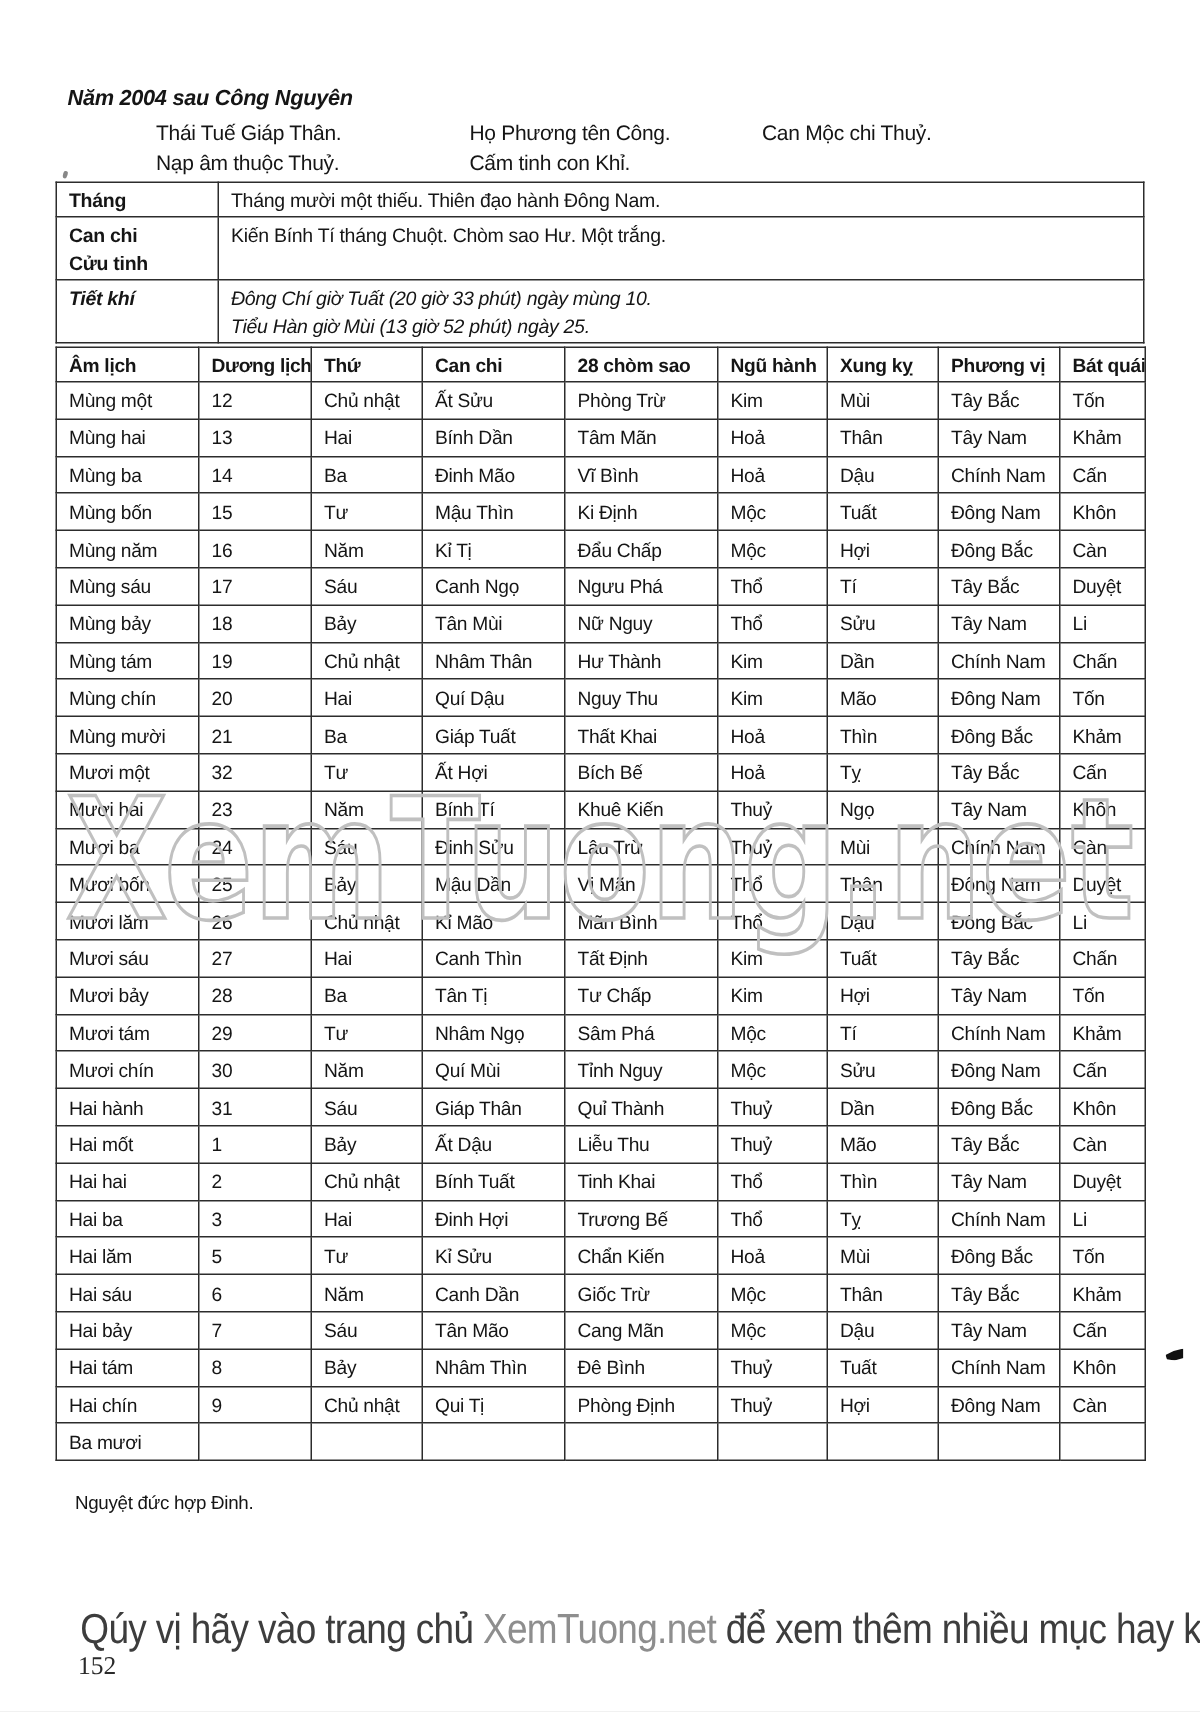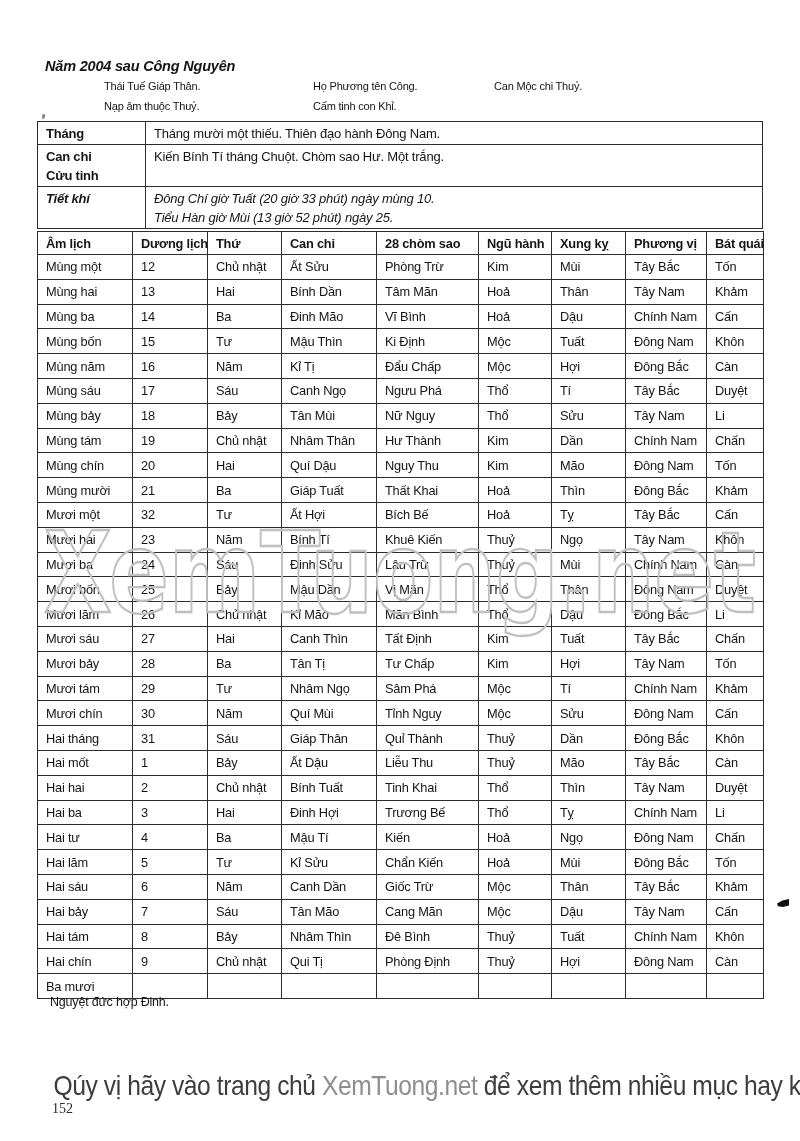--- a/index.html
+++ b/index.html
@@ -7,21 +7,21 @@
     position:relative; width:800px; height:1141px; margin:0 auto;
     background:#ffffff; overflow:hidden;
     font-family:"Liberation Sans","DejaVu Sans",sans-serif;
     color:#151515;
   }
   .abs { position:absolute; }
   .doc-title {
     left:45px; top:58px; font-size:14.5px; font-weight:bold; font-style:italic;
     letter-spacing:-0.2px; white-space:nowrap;
   }
-  .hdr-item { font-size:11px; white-space:nowrap; letter-spacing:-0.2px; }
+  .hdr-item { font-size:14px; white-space:nowrap; letter-spacing:-0.2px; }
 
   
   table { border-collapse:collapse; table-layout:fixed;padding-left:12px; }
   .info-table { left:37px; top:121px; width:726px; }
   .info-table td {
     border:1.6px solid #2c2c2c; vertical-align:top; padding:2px 6px 0 8px;
     font-size:13px; line-height:19px; letter-spacing:-0.2px;
   }
   .info-table td.lbl { font-weight:bold; width:93px; }
   .info-table tr.r0 td { height:20px; }
@@ -44,37 +44,37 @@
   .watermark { left:28px; top:498px; pointer-events:none; }
 
   
   .banner { left:0; top:1070px; width:800px; text-align:center; }
   .banner-inner {
     display:inline-block; white-space:nowrap; transform:scaleX(0.88);
     transform-origin:50% 50%; font-size:28px; font-weight:normal;
     letter-spacing:-0.5px; color:#3d3d3d;
   }
   .banner-brand { color:#8e8e8e; }
-  .page-number { left:52px; top:1101px; font-family:"Liberation Serif",serif; font-size:14px; color:#2a2a2a; }
+  .page-number { left:52px; top:1101px; font-family:"Liberation Serif",serif; font-size:17px; color:#2a2a2a; }
 
   .stray-mark {
     left:777px; top:899px; width:12px; height:8px; background:#111;
     clip-path:polygon(0 55%, 45% 20%, 100% 0, 100% 80%, 50% 100%, 8% 90%);
   }
   .stray-dot { left:42px; top:114px; width:3px; height:5px; background:#888; border-radius:40% 40% 60% 60%; transform:rotate(15deg); }
 </style>
 </head>
 <body>
 
 <div class="page">
 
   <div class="abs doc-title">Năm 2004 sau Công Nguyên</div>
   <div class="abs hdr-item" style="left:104px; top:80px;">Thái Tuế Giáp Thân.</div>
   <div class="abs hdr-item" style="left:313px; top:80px;">Họ Phương tên Công.</div>
-  <div class="abs hdr-item" style="left:494px; top:80px;">Can Mộc chi Thuỷ.</div>
+  <div class="abs hdr-item" style="left:508px; top:80px;">Can Mộc chi Thuỷ.</div>
   <div class="abs hdr-item" style="left:104px; top:100px;">Nạp âm thuộc Thuỷ.</div>
   <div class="abs hdr-item" style="left:313px; top:100px;">Cấm tinh con Khỉ.</div>
   <div class="abs stray-dot"></div>
 
   <table class="abs info-table">
     <tbody>
         <tr class="r0">
       <td class="lbl">Tháng</td>
       <td>Tháng mười một thiếu. Thiên đạo hành Đông Nam.</td>
     </tr>
@@ -324,21 +324,21 @@
           <td>30</td>
           <td>Năm</td>
           <td>Quí Mùi</td>
           <td>Tỉnh Nguy</td>
           <td>Mộc</td>
           <td>Sửu</td>
           <td>Đông Nam</td>
           <td>Cấn</td>
         </tr>
         <tr>
-          <td>Hai tháng</td>
+          <td>Hai hành</td>
           <td>31</td>
           <td>Sáu</td>
           <td>Giáp Thân</td>
           <td>Quỉ Thành</td>
           <td>Thuỷ</td>
           <td>Dần</td>
           <td>Đông Bắc</td>
           <td>Khôn</td>
         </tr>
         <tr>
@@ -366,31 +366,20 @@
         <tr>
           <td>Hai ba</td>
           <td>3</td>
           <td>Hai</td>
           <td>Đinh Hợi</td>
           <td>Trương Bế</td>
           <td>Thổ</td>
           <td>Tỵ</td>
           <td>Chính Nam</td>
           <td>Li</td>
-        </tr>
-        <tr>
-          <td>Hai tư</td>
-          <td>4</td>
-          <td>Ba</td>
-          <td>Mậu Tí</td>
-          <td>Kiến</td>
-          <td>Hoả</td>
-          <td>Ngọ</td>
-          <td>Đông Nam</td>
-          <td>Chấn</td>
         </tr>
         <tr>
           <td>Hai lăm</td>
           <td>5</td>
           <td>Tư</td>
           <td>Kỉ Sửu</td>
           <td>Chẩn Kiến</td>
           <td>Hoả</td>
           <td>Mùi</td>
           <td>Đông Bắc</td>

